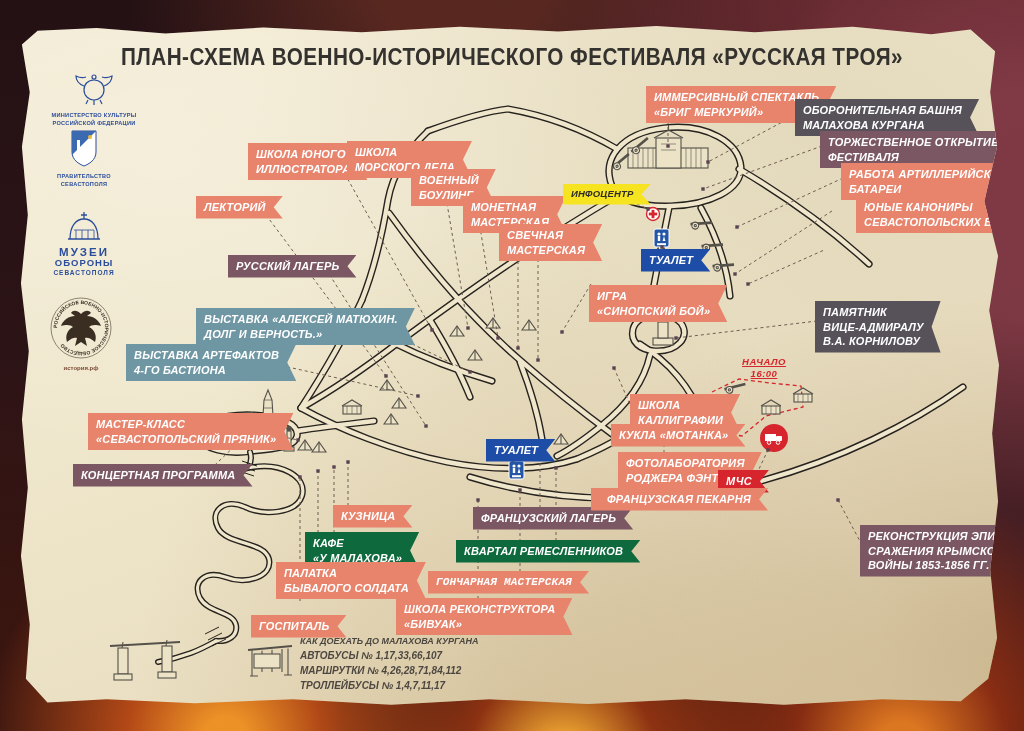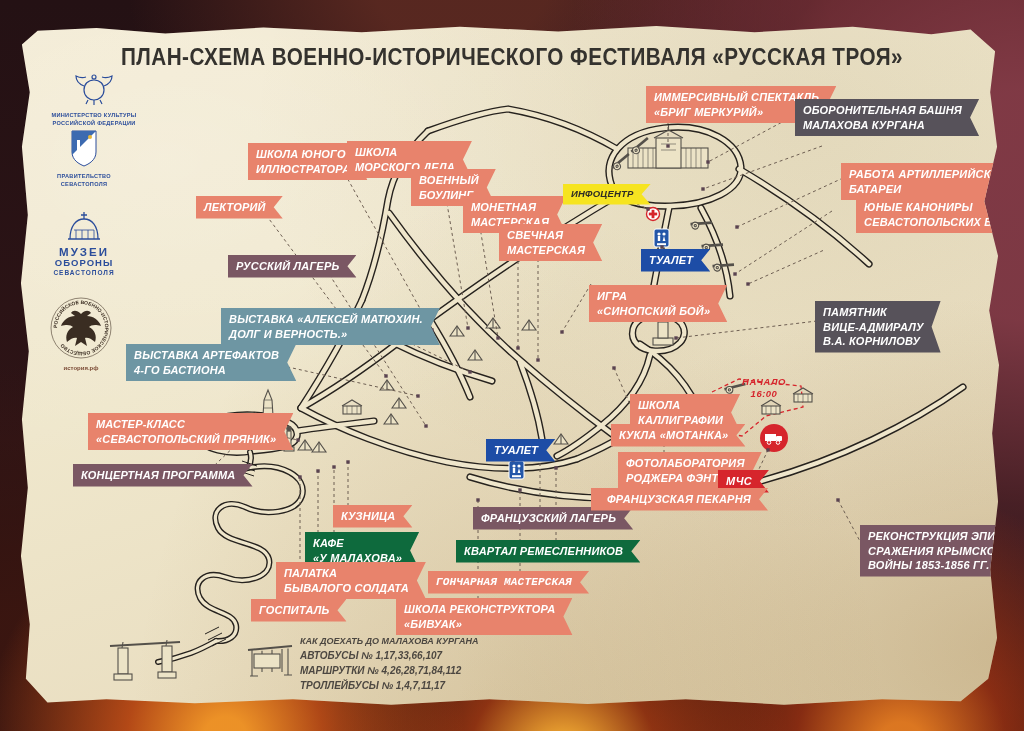--- a/index.html
+++ b/index.html
@@ -427,21 +427,21 @@
           <line x1="754" y1="479.5" x2="768" y2="450" stroke="#6d5e52" stroke-width="1" stroke-dasharray="3 3"></line>
           <rect x="766.3" y="448.3" width="3.4" height="3.4" fill="#5a4350"></rect>
           <line x1="644" y1="489" x2="644" y2="468" stroke="#6d5e52" stroke-width="1" stroke-dasharray="3 3"></line>
           <rect x="642.3" y="466.3" width="3.4" height="3.4" fill="#5a4350"></rect>
           <line x1="862" y1="545" x2="838" y2="500" stroke="#6d5e52" stroke-width="1" stroke-dasharray="3 3"></line>
           <rect x="836.3" y="498.3" width="3.4" height="3.4" fill="#5a4350"></rect>
           <line x1="513" y1="457" x2="513" y2="460" stroke="#6d5e52" stroke-width="1" stroke-dasharray="3 3"></line>
           <rect x="511.3" y="458.3" width="3.4" height="3.4" fill="#5a4350"></rect>
         </svg>
 
-      <div class="start-label" id="start-label" style="left: 738px; top: 376px;">
+      <div class="start-label" id="start-label" style="left: 738px; top: 356px; text-decoration: underline;">
         <div>НАЧАЛО</div>
         <div>16:00</div>
       </div>
 
       <div id="flags-layer">
           <div class="flag salmon" style="left: 248px; top: 143px;">ШКОЛА ЮНОГО
 ИЛЛЮСТРАТОРА</div>
           <div class="flag salmon" style="left: 347px; top: 141px;">ШКОЛА
 МОРСКОГО ДЕЛА</div>
           <div class="flag salmon" style="left: 411px; top: 169px;">ВОЕННЫЙ
@@ -453,40 +453,42 @@
 МАСТЕРСКАЯ</div>
           <div class="flag purple" style="left: 228px; top: 255px;">РУССКИЙ ЛАГЕРЬ</div>
           <div class="flag yellow" style="left: 563px; top: 184px;">ИНФОЦЕНТР</div>
           <div class="flag blue" style="left: 641px; top: 249px;">ТУАЛЕТ</div>
           <div class="flag salmon" style="left: 589px; top: 285px;">ИГРА
 «СИНОПСКИЙ БОЙ»</div>
           <div class="flag salmon" style="left: 646px; top: 86px;">ИММЕРСИВНЫЙ СПЕКТАКЛЬ
 «БРИГ МЕРКУРИЙ»</div>
           <div class="flag gray" style="left: 795px; top: 99px;">ОБОРОНИТЕЛЬНАЯ БАШНЯ
 МАЛАХОВА КУРГАНА</div>
+          <div class="flag purple" style="left: 820px; top: 131px;">ТОРЖЕСТВЕННОЕ ОТКРЫТИЕ
+ФЕСТИВАЛЯ</div>
           <div class="flag salmon" style="left: 841px; top: 163px;">РАБОТА АРТИЛЛЕРИЙСКОЙ
 БАТАРЕИ</div>
           <div class="flag salmon" style="left: 856px; top: 196px;">ЮНЫЕ КАНОНИРЫ
 СЕВАСТОПОЛЬСКИХ БАСТИОНОВ</div>
           <div class="flag gray" style="left: 815px; top: 301px;">ПАМЯТНИК
 ВИЦЕ-АДМИРАЛУ
 В.А. КОРНИЛОВУ</div>
-          <div class="flag teal" style="left: 221px; top: 308px;">ВЫСТАВКА «АЛЕКСЕЙ МАТЮХИН.
+          <div class="flag teal" style="left: 196px; top: 308px;">ВЫСТАВКА «АЛЕКСЕЙ МАТЮХИН.
 ДОЛГ И ВЕРНОСТЬ.»</div>
           <div class="flag teal" style="left: 126px; top: 344px;">ВЫСТАВКА АРТЕФАКТОВ
 4-ГО БАСТИОНА</div>
           <div class="flag salmon" style="left: 88px; top: 413px;">МАСТЕР-КЛАСС
 «СЕВАСТОПОЛЬСКИЙ ПРЯНИК»</div>
           <div class="flag purple" style="left: 73px; top: 464px;">КОНЦЕРТНАЯ ПРОГРАММА</div>
           <div class="flag salmon" style="left: 333px; top: 505px;">КУЗНИЦА</div>
           <div class="flag green" style="left: 305px; top: 532px;">КАФЕ
 «У МАЛАХОВА»</div>
           <div class="flag salmon" style="left: 276px; top: 562px;">ПАЛАТКА
 БЫВАЛОГО СОЛДАТА</div>
-          <div class="flag salmon" style="left: 251px; top: 599px;">ГОСПИТАЛЬ</div>
+          <div class="flag salmon" style="left: 251px; top: 615px;">ГОСПИТАЛЬ</div>
           <div class="flag purple" style="left: 473px; top: 507px;">ФРАНЦУЗСКИЙ ЛАГЕРЬ</div>
           <div class="flag green" style="left: 456px; top: 540px;">КВАРТАЛ РЕМЕСЛЕННИКОВ</div>
           <div class="flag salmon" style="left: 428px; top: 571px; font-family: Liberation Mono, monospace;">ГОНЧАРНАЯ МАСТЕРСКАЯ</div>
           <div class="flag salmon" style="left: 396px; top: 598px;">ШКОЛА РЕКОНСТРУКТОРА
 «БИВУАК»</div>
           <div class="flag salmon" style="left: 630px; top: 394px;">ШКОЛА
 КАЛЛИГРАФИИ</div>
           <div class="flag salmon" style="left: 611px; top: 424px;">КУКЛА «МОТАНКА»</div>
           <div class="flag salmon" style="left: 618px; top: 452px;">ФОТОЛАБОРАТОРИЯ
 РОДЖЕРА ФЭНТОНА</div>

